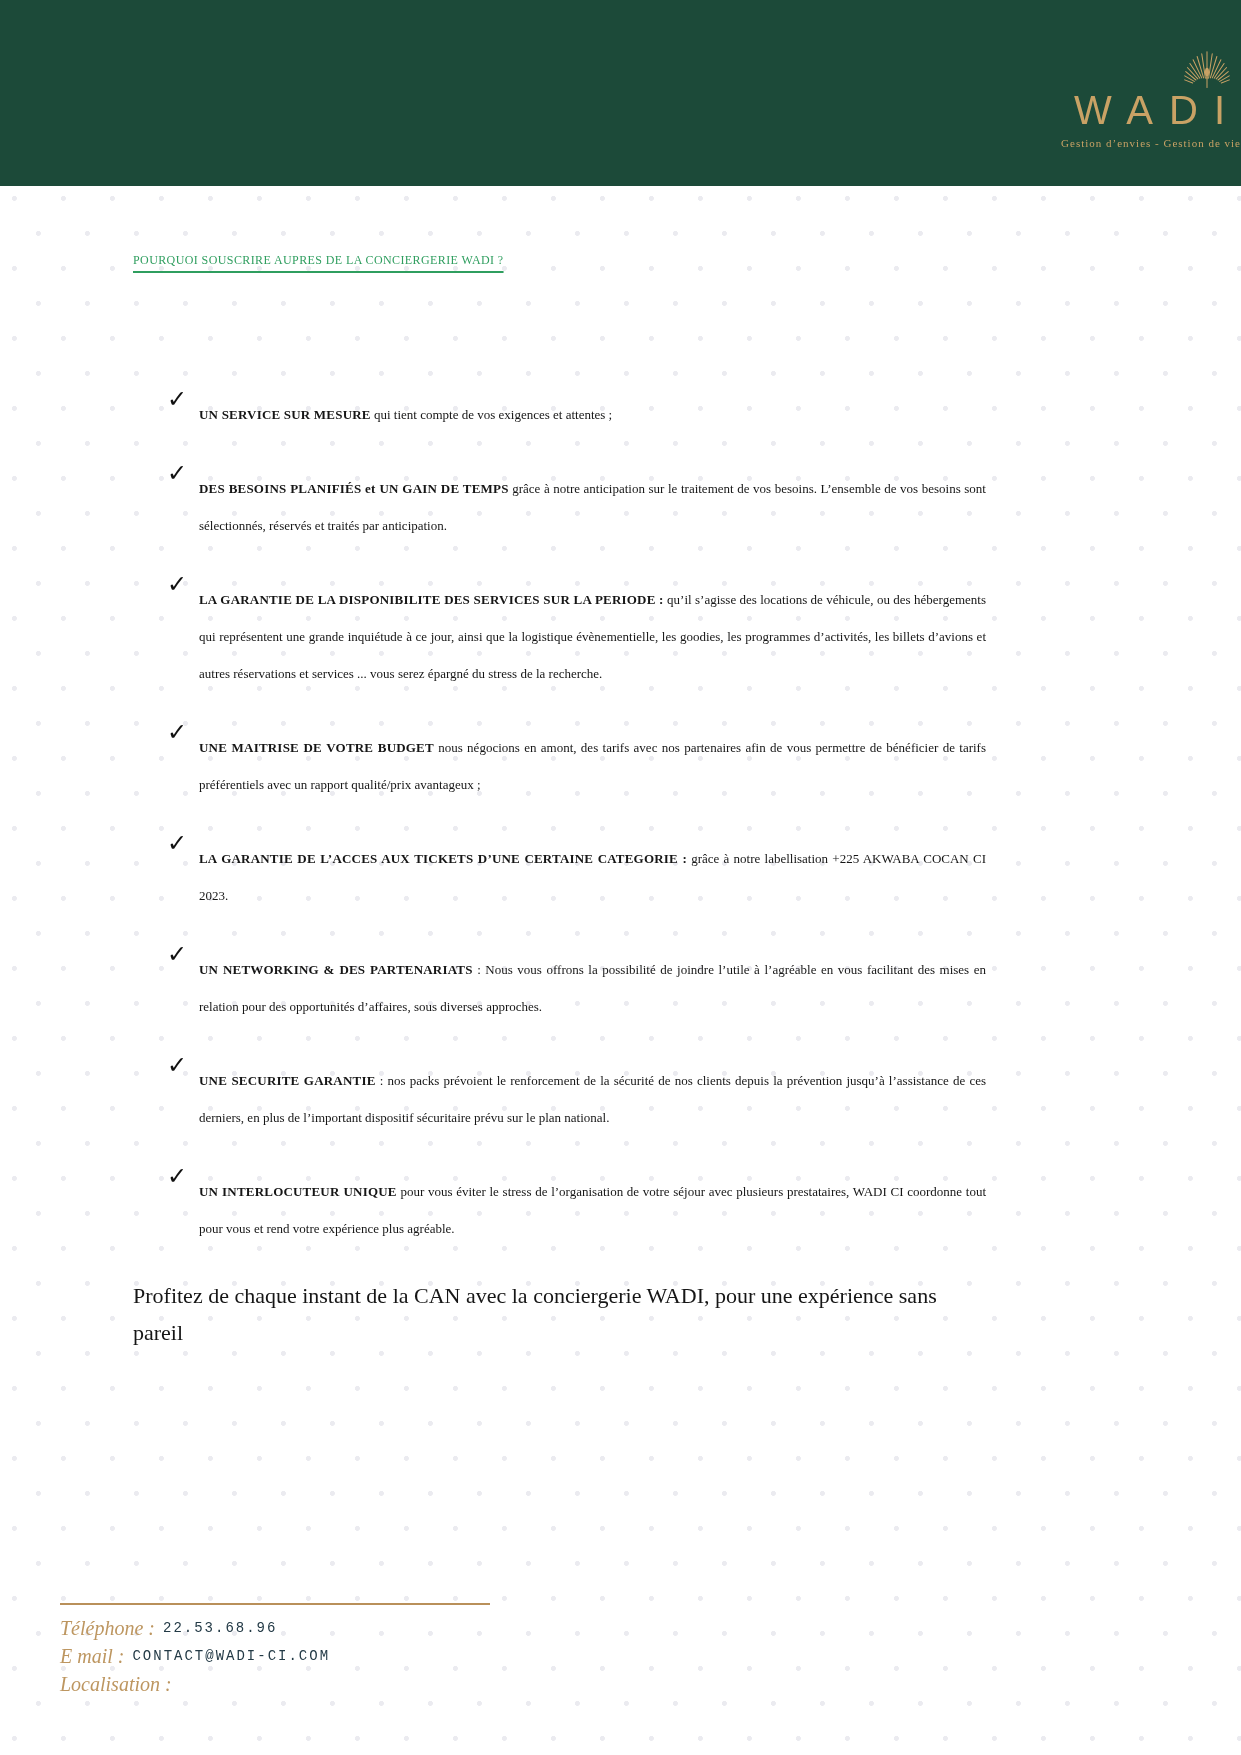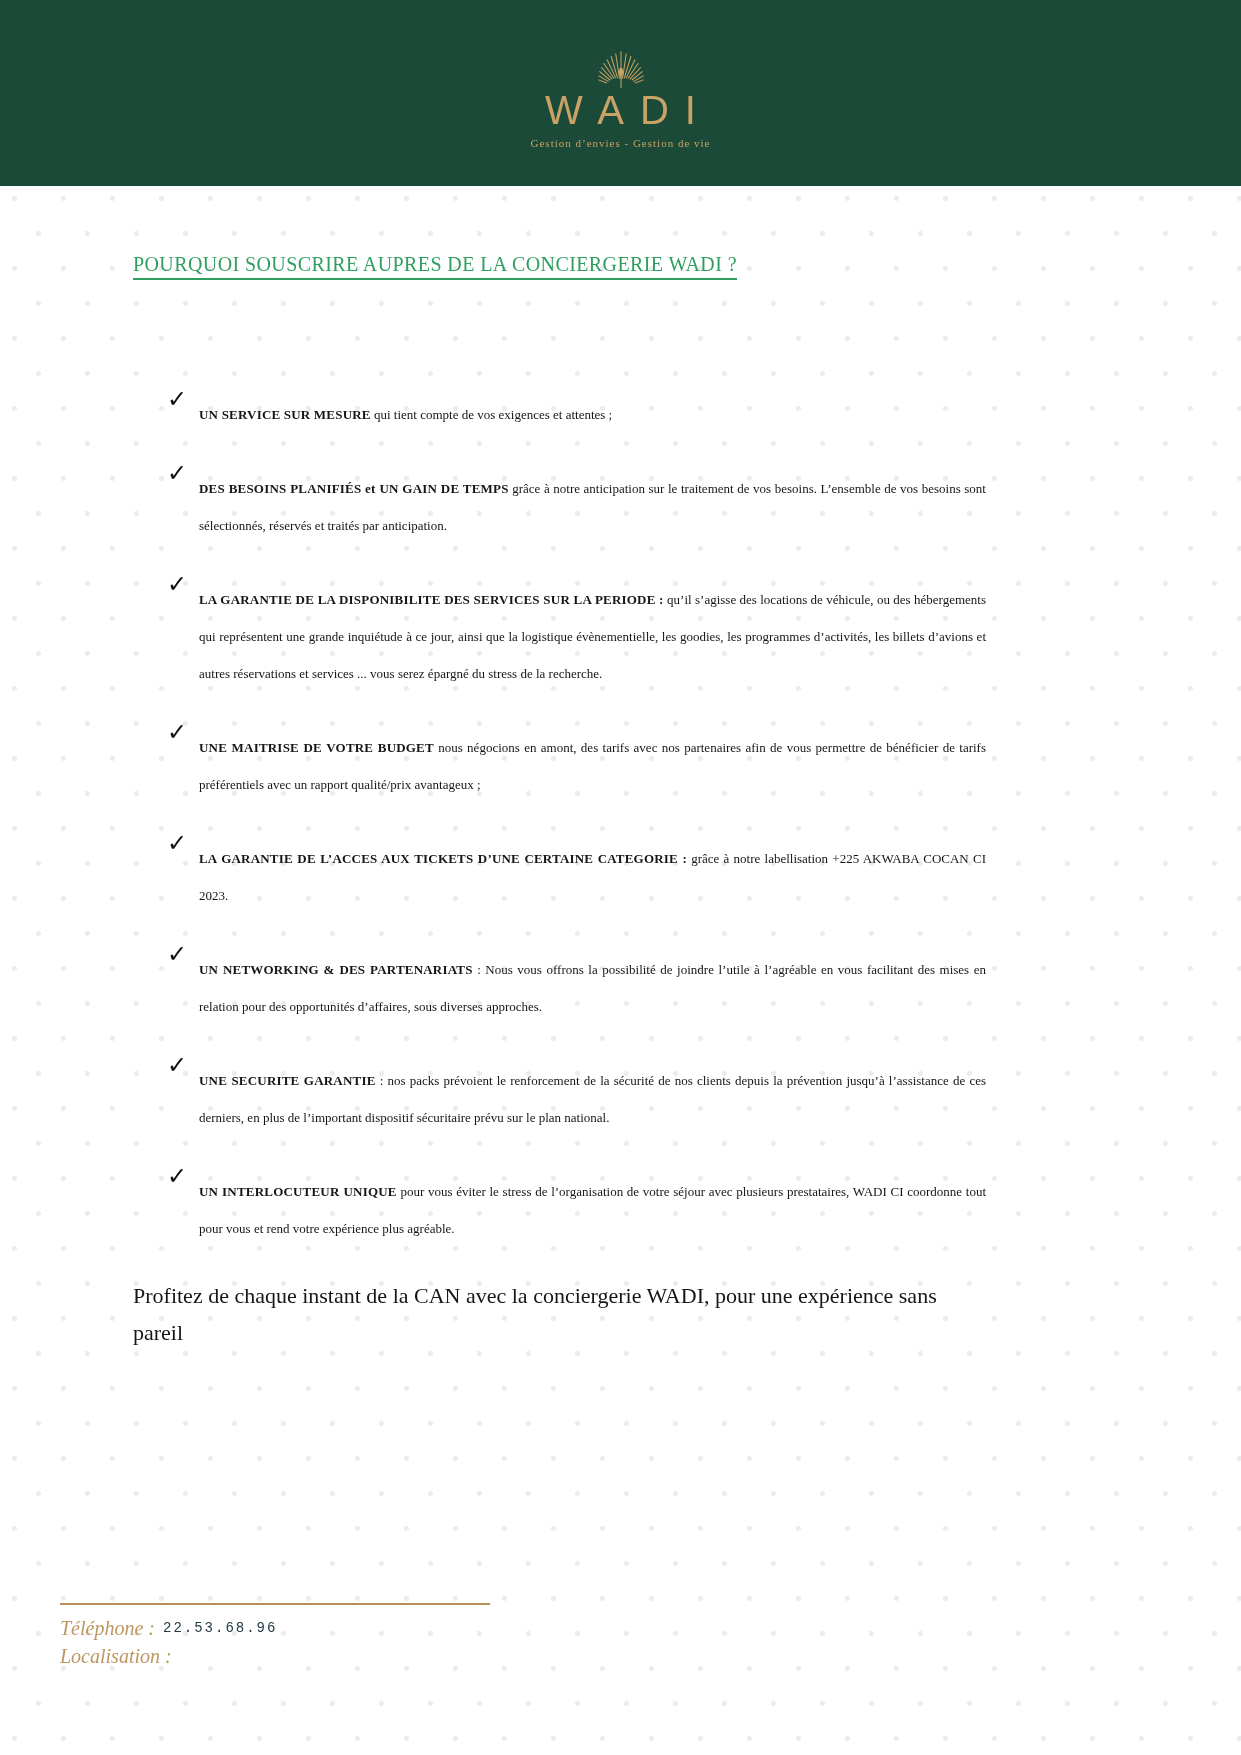--- a/index.html
+++ b/index.html
@@ -21,21 +21,21 @@
   }
   
   .header {
     position: absolute;
     top: 0; left: 0;
     width: 100%;
     height: 186px;
     background: #1c4a39;
     display: flex;
     flex-direction: column;
-    align-items: center;
+    align-items: flex-end;
     justify-content: flex-start;
   }
   .logo-fan { margin-top: 30px; }
   .brand {
     font-family: "Liberation Sans", sans-serif;
     font-size: 40px;
     font-weight: 400;
     color: #c9a265;
     letter-spacing: 16px;
     margin-top: -4px;
@@ -47,21 +47,21 @@
     font-size: 11px;
     color: #c9a265;
     letter-spacing: 1px;
     margin-top: 7px;
   }
   
   .title {
     position: absolute;
     left: 133px;
     top: 253px;
-    font-size: 20px;
+    font-size: 12px;
     font-weight: 400;
     color: #2f9e5f;
     letter-spacing: 0.4px;
     text-decoration: underline;
     text-underline-offset: 7px;
     text-decoration-thickness: 1.5px;
   }
   
   .body-flow {
     position: absolute;
@@ -210,20 +210,24 @@
     <p class="closing">Profitez de chaque instant de la CAN avec la conciergerie WADI, pour une expérience sans pareil</p>
   </div>
 
   <div class="footer-line"></div>
   <div class="footer-items" id="footer-items">
   <div class="footer-row">
     <span class="footer-label">Téléphone :</span>
     <span class="footer-value">22.53.68.96</span>
   </div>
 
+  <div class="footer-row">
+    <span class="footer-label">E mail :</span>
+    <span class="footer-value">CONTACT@WADI-CI.COM</span>
+  </div>
 
 
   <div class="footer-row">
     <span class="footer-label">Localisation :</span>
   </div>
 </div>
 
 </div>
 
 </body></html>

